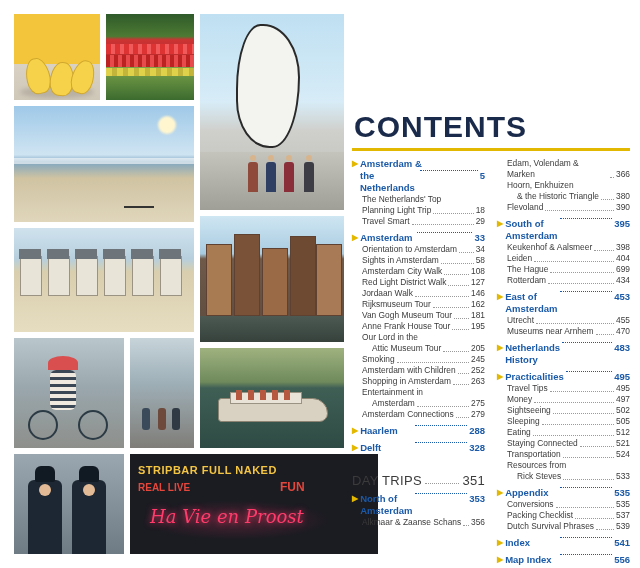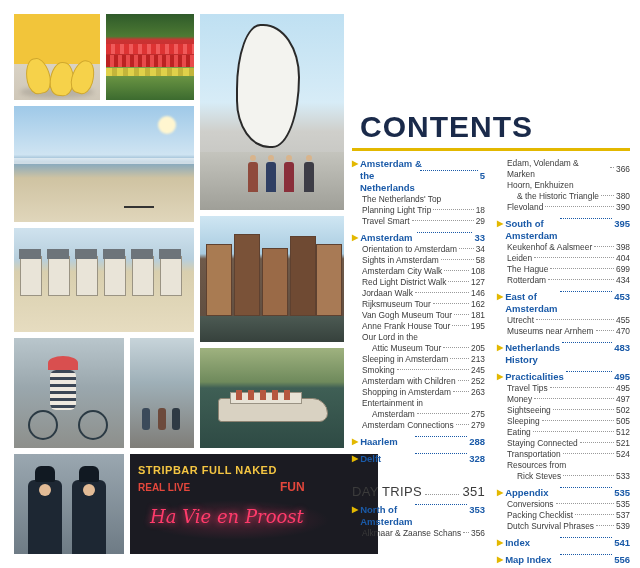--- a/index.html
+++ b/index.html
@@ -135,21 +135,21 @@
     left: 352px;
     top: 112px;
     width: 278px;
   }
   .toc-title {
     font-size: 30px;
     font-weight: bold;
     color: #1a2a4a;
     letter-spacing: 1px;
     line-height: 1;
-    margin: 0 0 6px 8px;
+    margin: 0 0 6px 2px;
     font-family: "Liberation Sans", sans-serif;
   }
   .toc-rule {
     height: 3px;
     background: #e3b800;
     width: 278px;
     margin-bottom: 7px;
   }
   .cols {
     display: flex;
@@ -184,21 +184,21 @@
 
   .sec-multiline { display: block; padding-left: 8px; position: relative; }
   .sec-multiline .arrow { position: absolute; left: 0; top: 0; }
   .sec-multiline .l2 { display: flex; align-items: flex-start; }
 
   .item {
     font-size: 8.4px;
     line-height: 11px;
     color: #3b3b3b;
     display: flex;
-    align-items: center;
+    align-items: flex-end;
     padding-left: 10px;
   }
   .item .dots {
     flex: 1;
     border-bottom: 1px dotted #9a9a9a;
     margin: 0 2px 2.5px 2px;
     min-width: 4px;
   }
   .item .pg { color: #3b3b3b; }
   .item.cont { padding-left: 20px; }
@@ -377,25 +377,20 @@
           </div>
           <div class="item">
             <span class="label">Our Lord in the</span>
           </div>
           <div class="item cont">
             <span class="label">Attic Museum Tour</span>
             <span class="dots"></span>
             <span class="pg">205</span>
           </div>
           <div class="item">
-            <span class="label">Sleeping in Amsterdam</span>
-            <span class="dots"></span>
-            <span class="pg">213</span>
-          </div>
-          <div class="item">
             <span class="label">Smoking</span>
             <span class="dots"></span>
             <span class="pg">245</span>
           </div>
           <div class="item">
             <span class="label">Amsterdam with Children</span>
             <span class="dots"></span>
             <span class="pg">252</span>
           </div>
           <div class="item">

